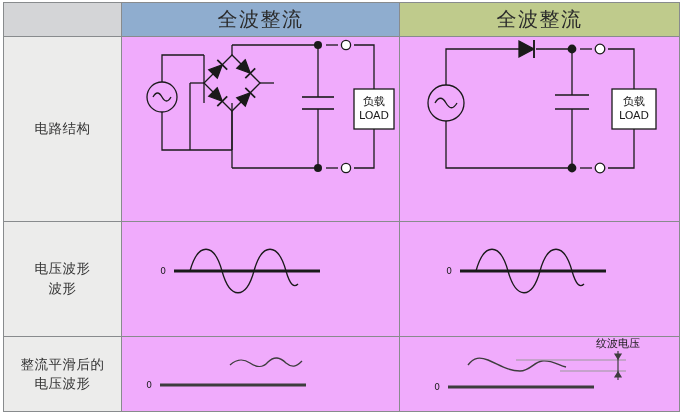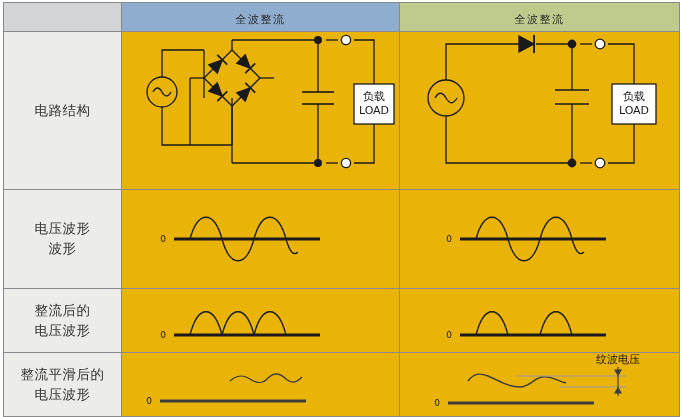--- a/index.html
+++ b/index.html
@@ -14,28 +14,28 @@
 
   
   col.c-label{width:118px;}
   col.c-full{width:278px;}
   col.c-half{width:280px;}
 
   
   td.hdr-corner{background:#d4d5d7;height:28px;}
   td.hdr-full{background:#8fadcf;height:28px;text-align:center;}
   td.hdr-half{background:#bfcb8c;height:28px;text-align:center;}
-  .hdr-txt{font-size:11px;color:#2b2b2b;letter-spacing:1.5px;line-height:1;}
+  .hdr-txt{font-size:20px;color:#2b2b2b;letter-spacing:1.5px;line-height:1;}
 
   
   td.rowlabel{background:#ececeb;text-align:center;}
   .rowlabel-txt{font-size:13.5px;color:#333333;line-height:1.45;letter-spacing:.5px;}
 
   
-  td.cell{background:#eab308;position:relative;}
+  td.cell{background:#f0abfc;position:relative;}
 
   .wrap{position:relative;width:100%;height:100%;}
   svg{display:block;position:absolute;left:0;top:0;overflow:visible;}
 </style>
 </head>
 <body>
 
 <div id="sheet">
 
 <table class="grid">
@@ -188,47 +188,20 @@
       <div class="wrap">
         <svg width="280" height="98" viewBox="0 0 280 98">
           <path d="M60,49 L206,49" stroke="#1a1a1a" stroke-width="3"></path>
           <path d="M76,49 C84,20 100,20 108,49 C116,78 132,78 140,49 C148,20 164,20 172,49 C176,63 180,66 184,62" fill="none" stroke="#1a1a1a" stroke-width="1.3"></path>
           <text x="52" y="52" text-anchor="end" font-size="9" fill="#1a1a1a" font-family="DejaVu Sans, Liberation Sans, sans-serif">0</text>
         </svg>
       </div>
     </td>
   </tr>
 
-  <tr>
-    <td class="rowlabel" style="height:63px;">
-      <div class="rowlabel-txt">整流后的</div>
-      <div class="rowlabel-txt">电压波形</div>
-    </td>
-
-    <td class="cell">
-      <div class="wrap">
-        <svg width="278" height="63" viewBox="0 0 278 63">
-          <path d="M52,46 L198,46" stroke="#1a1a1a" stroke-width="3"></path>
-          <path d="M68,46 C76,15 92,15 100,46 C108,15 124,15 132,46 C140,15 156,15 164,46" fill="none" stroke="#1a1a1a" stroke-width="1.3"></path>
-          <text x="44" y="49" text-anchor="end" font-size="9" fill="#1a1a1a" font-family="DejaVu Sans, Liberation Sans, sans-serif">0</text>
-        </svg>
-      </div>
-    </td>
-
-    <td class="cell">
-      <div class="wrap">
-        <svg width="280" height="63" viewBox="0 0 280 63">
-          <path d="M60,46 L206,46" stroke="#1a1a1a" stroke-width="3"></path>
-          <path d="M76,46 C84,15 100,15 108,46" fill="none" stroke="#1a1a1a" stroke-width="1.3"></path>
-          <path d="M140,46 C148,15 164,15 172,46" fill="none" stroke="#1a1a1a" stroke-width="1.3"></path>
-          <text x="52" y="49" text-anchor="end" font-size="9" fill="#1a1a1a" font-family="DejaVu Sans, Liberation Sans, sans-serif">0</text>
-        </svg>
-      </div>
-    </td>
-  </tr>
 
   <tr>
     <td class="rowlabel" style="height:63px;">
       <div class="rowlabel-txt">整流平滑后的</div>
       <div class="rowlabel-txt">电压波形</div>
     </td>
 
     <td class="cell">
       <div class="wrap">
         <svg width="278" height="63" viewBox="0 0 278 63">

